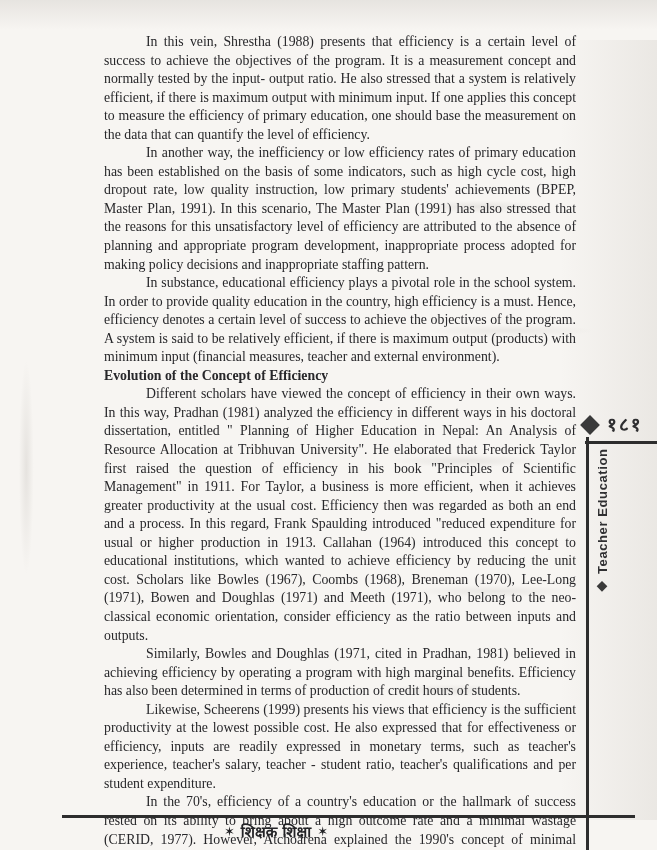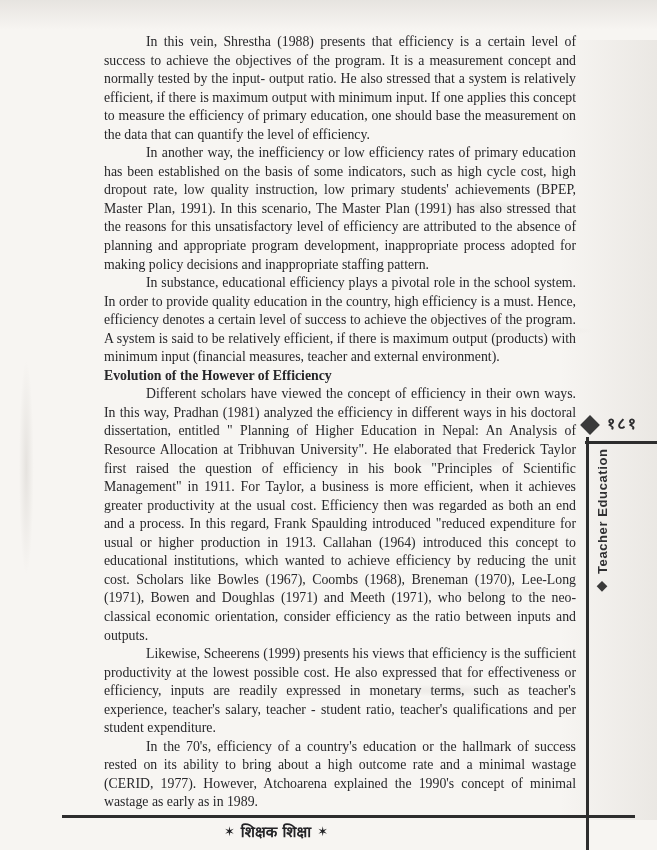--- a/index.html
+++ b/index.html
@@ -65,21 +65,21 @@
   }
   .diamond.top{
     position:absolute;
     left:583px; top:418px; width:14px; height:14px;
   }
   .pagenum{
     position:absolute;
     left:607px; top:410px; width:50px;
     font-family:"DejaVu Sans", sans-serif;
     font-weight:600;
-    font-size:16px; line-height:28px;
+    font-size:19px; line-height:28px;
     color:#2e2e30;
     letter-spacing:2px;
   }
   .side-label{
     position:absolute;
     left:590px; top:445px; width:24px; height:150px;
     writing-mode:vertical-rl;
     transform:rotate(180deg);
     font-family:"Liberation Sans", sans-serif;
     font-weight:bold;
@@ -121,22 +121,23 @@
 
 <div class="blotch b1"></div>
 <div class="blotch b2"></div>
 <div class="blotch b3"></div>
 <div class="blotch b4"></div>
 
 <div class="textblock">
   <p>In this vein, Shrestha (1988) presents that efficiency is a certain level of success to achieve the objectives of the program. It is a measurement concept and normally tested by the input- output ratio. He also stressed that a system is relatively efficient, if there is maximum output with minimum input. If one applies this concept to measure the efficiency of primary education, one should base the measurement on the data that can quantify the level of efficiency.</p>
   <p>In another way, the inefficiency or low efficiency rates of primary education has been established on the basis of some indicators, such as high cycle cost, high dropout rate, low quality instruction, low primary students' achievements (BPEP, Master Plan, 1991). In this scenario, The Master Plan (1991) has also stressed that the reasons for this unsatisfactory level of efficiency are attributed to the absence of planning and appropriate program development, inappropriate process adopted for making policy decisions and inappropriate staffing pattern.</p>
   <p>In substance, educational efficiency plays a pivotal role in the school system. In order to provide quality education in the country, high efficiency is a must. Hence, efficiency denotes a certain level of success to achieve the objectives of the program. A system is said to be relatively efficient, if there is maximum output (products) with minimum input (financial measures, teacher and external environment).</p>
-  <h2>Evolution of the However of Efficiency</h2>
+  <h2>Evolution of the Concept of Efficiency</h2>
   <p>Different scholars have viewed the concept of efficiency in their own ways. In this way, Pradhan (1981) analyzed the efficiency in different ways in his doctoral dissertation, entitled " Planning of Higher Education in Nepal: An Analysis of Resource Allocation at Tribhuvan University". He elaborated that Frederick Taylor first raised the question of efficiency in his book "Principles of Scientific Management" in 1911. For Taylor, a business is more efficient, when it achieves greater productivity at the usual cost. Efficiency then was regarded as both an end and a process. In this regard, Frank Spaulding introduced "reduced expenditure for usual or higher production in 1913. Callahan (1964) introduced this concept to educational institutions, which wanted to achieve efficiency by reducing the unit cost. Scholars like Bowles (1967), Coombs (1968), Breneman (1970), Lee-Long (1971), Bowen and Doughlas (1971) and Meeth (1971), who belong to the neo- classical economic orientation, consider efficiency as the ratio between inputs and outputs.</p>
+  <p>Similarly, Bowles and Doughlas (1971, cited in Pradhan, 1981) believed in achieving efficiency by operating a program with high marginal benefits. Efficiency has also been determined in terms of production of credit hours of students.</p>
   <p>Likewise, Scheerens (1999) presents his views that efficiency is the sufficient productivity at the lowest possible cost. He also expressed that for effectiveness or efficiency, inputs are readily expressed in monetary terms, such as teacher's experience, teacher's salary, teacher - student ratio, teacher's qualifications and per student expenditure.</p>
   <p>In the 70's, efficiency of a country's education or the hallmark of success rested on its ability to bring about a high outcome rate and a minimal wastage (CERID, 1977). However, Atchoarena explained the 1990's concept of minimal wastage as early as in 1989.</p>
 </div>
 
 <div class="diamond top"></div>
 <div class="pagenum">१८१</div>
 <div class="pagenum-rule"></div>
 <div class="vrule"></div>
 
 <div class="side-label">

